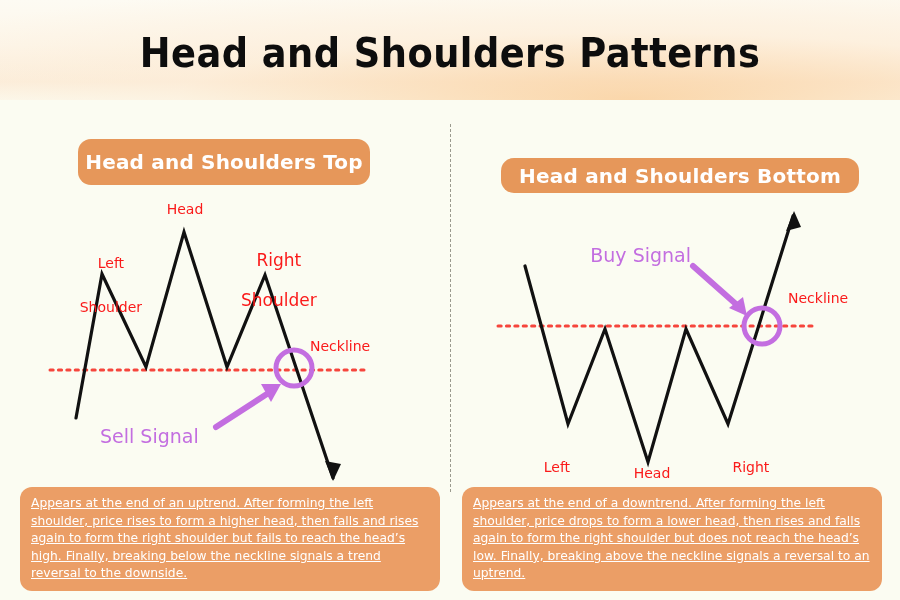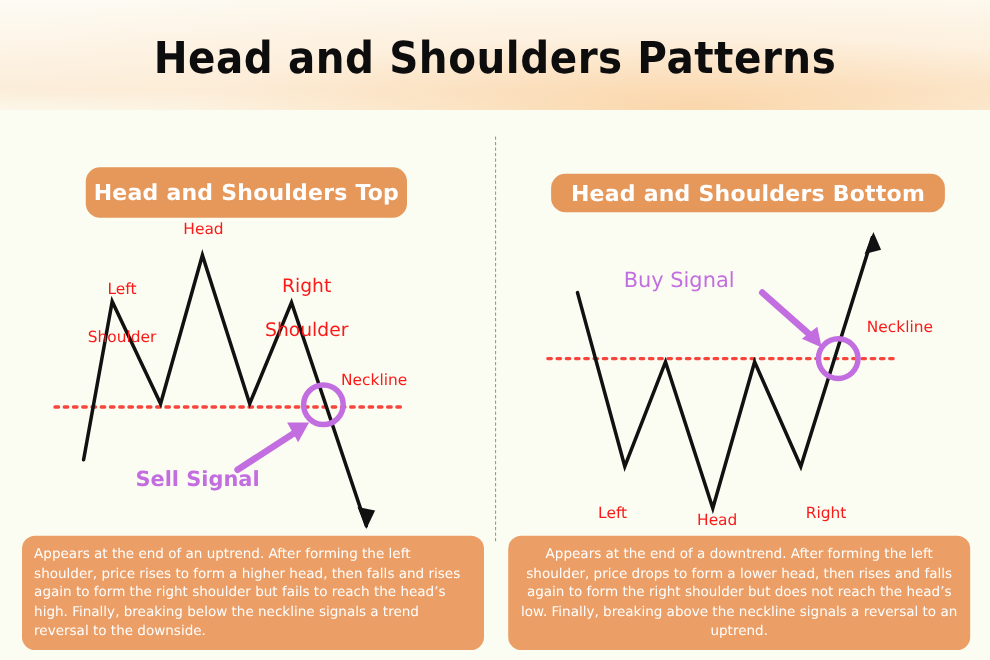--- a/index.html
+++ b/index.html
@@ -58,21 +58,21 @@
     font-family: "DejaVu Sans", sans-serif;
     font-size: 20px;
     font-weight: bold;
     display: flex;
     align-items: center;
     justify-content: center;
     padding: 0 14px;
     letter-spacing: 0.2px;
     white-space: nowrap;
   }
-  #badge-left  { left: 78px;  top: 152px; width: 292px; height: 46px; }
+  #badge-left  { left: 78px;  top: 139px; width: 292px; height: 46px; }
   #badge-right { left: 501px; top: 158px; width: 358px; height: 35px; }
 
   .chart-svg {
     position: absolute;
     left: 0; top: 0;
     width: 900px; height: 600px;
     overflow: visible;
     pointer-events: none;
   }
 
@@ -84,37 +84,38 @@
     line-height: 22px;
     text-align: center;
     white-space: pre;
   }
   .lbl-purple {
     position: absolute;
     font-family: "DejaVu Sans", sans-serif;
     color: #c36ee0;
     font-size: 19px;
     line-height: 22px;
-    text-align: left;
+    text-align: right;
     white-space: pre;
   }
 
   .caption {
     position: absolute;
     box-sizing: border-box;
     background: #eb9e66;
     color: #ffffff;
     border-radius: 12px;
     font-family: "DejaVu Sans", sans-serif;
     font-size: 12.3px;
     line-height: 17.6px;
     padding: 8px 11px 8px 11px;
+    text-decoration: underline;
   }
   #caption-left  { left: 20px;  top: 487px; width: 420px; height: 104px; }
-  #caption-right { left: 462px; top: 487px; width: 420px; height: 104px; text-align: center; }
+  #caption-right { left: 462px; top: 487px; width: 420px; height: 104px; }
 </style>
 </head>
 <body>
 
 <div id="stage">
 
   <div id="header-band"></div>
 
   <div id="page-title">Head and Shoulders Patterns</div>
 
@@ -145,21 +146,21 @@
     <span>Shoulder</span>
   </div>
 
   <div class="lbl" style="left:212px; top:230px; width:112px; font-size:17px; line-height:20px;">
     <span>Right</span><br>
     <span>Shoulder</span>
   </div>
 
   <div class="lbl" style="left:310px; top:335px; width:110px; text-align:left;">Neckline</div>
 
-  <div class="lbl-purple" style="left:116px; top:425px; width:120px; text-align:right;font-weight:bold;">Sell Signal</div>
+  <div class="lbl-purple" style="left:100px; top:425px; width:120px; text-align:left;">Sell Signal</div>
 
   <div class="caption" id="caption-left">Appears at the end of an uptrend. After forming the left shoulder, price rises to form a higher head, then falls and rises again to form the right shoulder but fails to reach the head’s high. Finally, breaking below the neckline signals a trend reversal to the downside.</div>
 
   <div class="panel" id="panel-right"></div>
 
   <div class="badge" id="badge-right">Head and Shoulders Bottom</div>
 
   <svg class="chart-svg" id="svg-right" viewBox="0 0 900 600" xmlns="http://www.w3.org/2000/svg">
 
     <line x1="498" y1="326" x2="813" y2="326" stroke="#f6453c" stroke-width="3" stroke-dasharray="3.2,5.2" stroke-linecap="round"></line>

